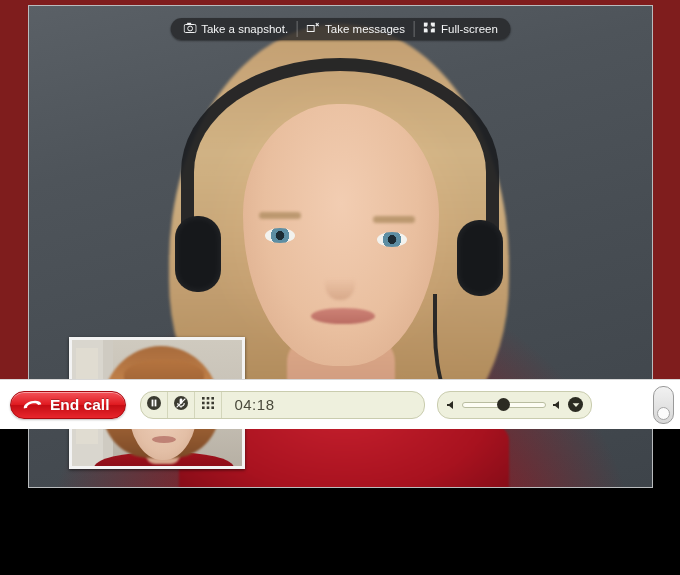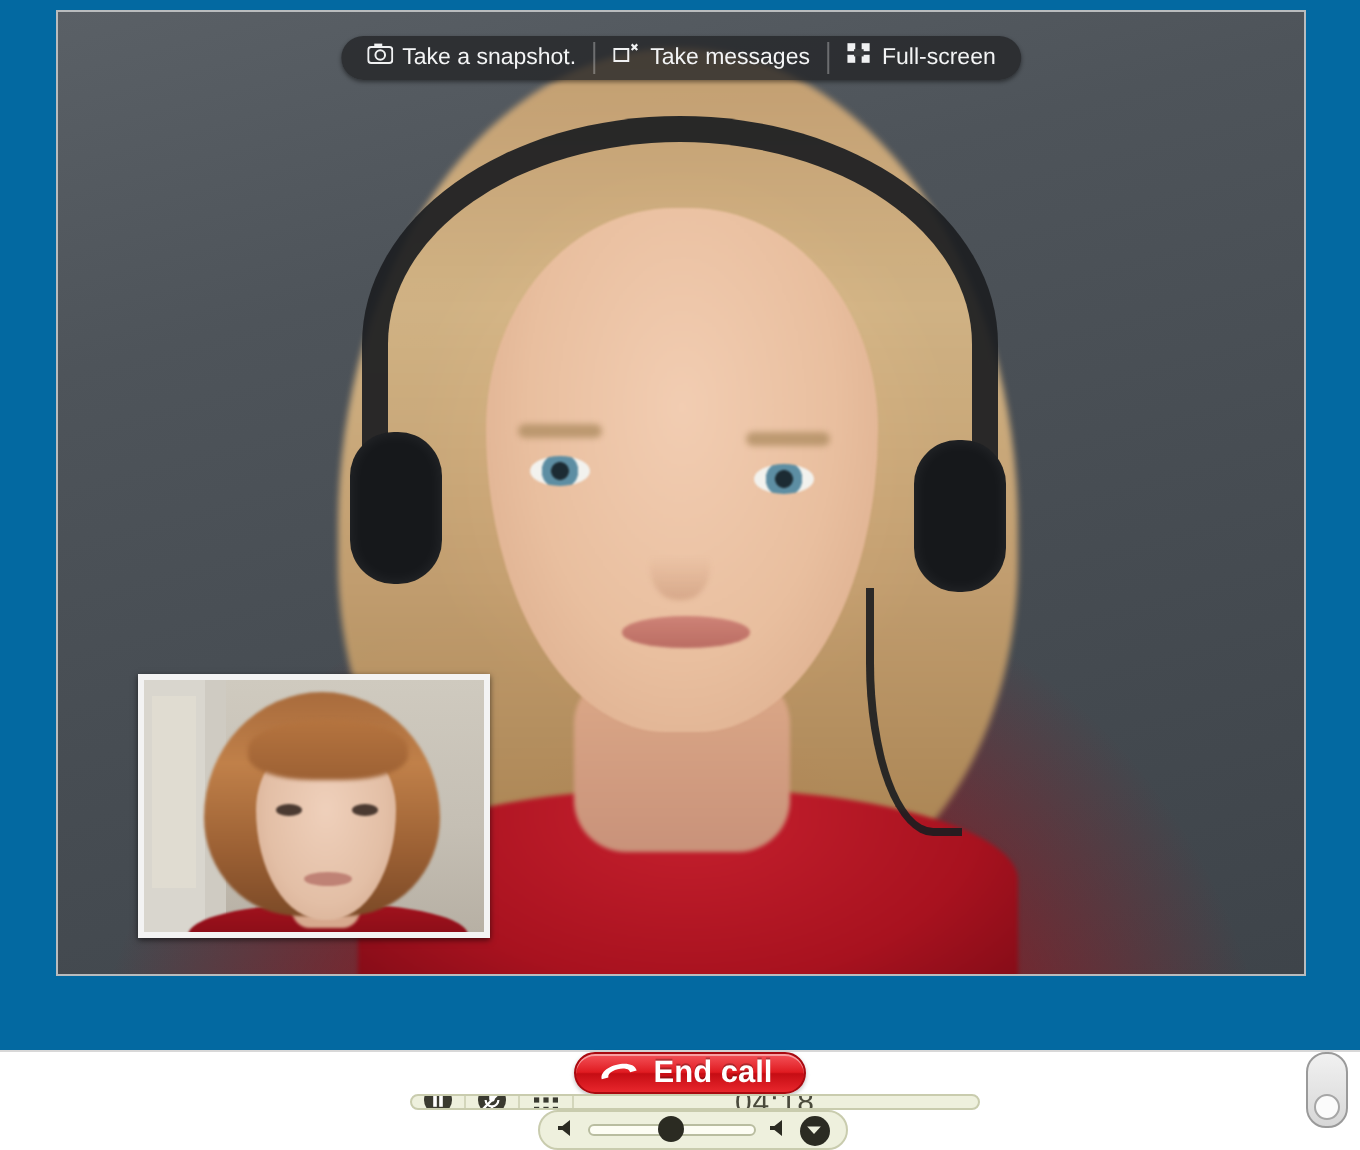--- a/index.html
+++ b/index.html
@@ -2,21 +2,21 @@
 <html><head>
 <meta charset="utf-8">
 <style>
   html,body{margin:0;padding:0;}
   body{
     width:680px;height:575px;overflow:hidden;
     background:#000;
     font-family:"Liberation Sans", sans-serif;
     -webkit-font-smoothing:antialiased;
   }
-  #app{position:relative;width:680px;height:575px;background:#0369a1;}
+  #app{position:relative;width:680px;height:429px;background:#7f1d1d;}
 
   
   .video-stage{
     position:absolute;left:28px;top:5px;width:625px;height:483px;
     border:1px solid #b9bcbe;
     box-sizing:border-box;
     overflow:hidden;
     background:#4a4f55;
   }
   .remote-video{
@@ -164,21 +164,21 @@
     border-radius:46% 46% 0 0 / 60% 60% 0 0;
     filter:blur(.6px);
   }
   .pip-neck{position:absolute;left:74px;top:106px;width:34px;height:18px;background:#d7a98e;border-radius:10px;filter:blur(.8px);}
 
   
   .controlbar{
     position:absolute;left:0;bottom:0;width:680px;height:49px;
     background:#ffffff;
     border-top:1px solid #d8d8d8;
-    display:flex;align-items:center;flex-direction:column;
+    display:flex;align-items:center;
   }
   .pill{
     display:inline-flex;align-items:center;gap:7px;
     height:28px;padding:0 16px 0 10px;
     border-radius:14px;
     color:#fff;font-size:15.5px;font-weight:bold;
     cursor:pointer;border:0;
     font-family:"Liberation Sans", sans-serif;
     text-shadow:0 -1px 0 rgba(0,0,0,.25);
   }
@@ -205,21 +205,21 @@
     overflow:hidden;
   }
   .mini-btn{
     width:27px;height:26px;
     display:flex;align-items:center;justify-content:center;
     border-right:1px solid #d3d6bb;
     cursor:pointer;background:transparent;border-top:0;border-left:0;border-bottom:0;
   }
   .timer-readout{
     min-width:178px;
-    text-align:center;
+    text-align:left;
     font-size:15px;
     color:#4a4a3c;
     letter-spacing:.5px;
     padding:0 12px;
     font-family:"Liberation Sans", sans-serif;
   }
 
   .volume-group{
     margin-left:12px;
     display:flex;align-items:center;gap:6px;

